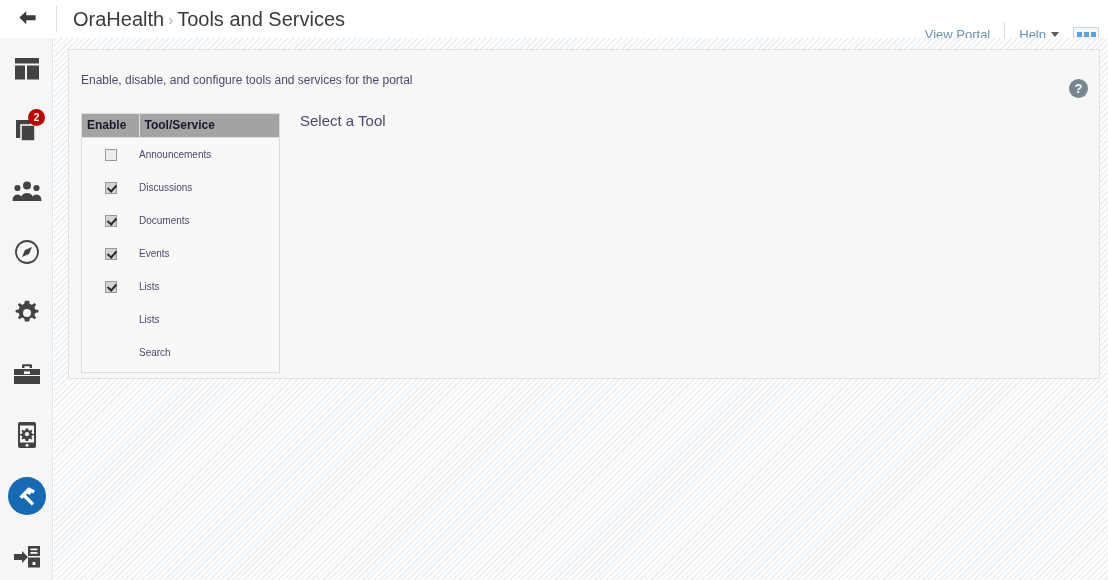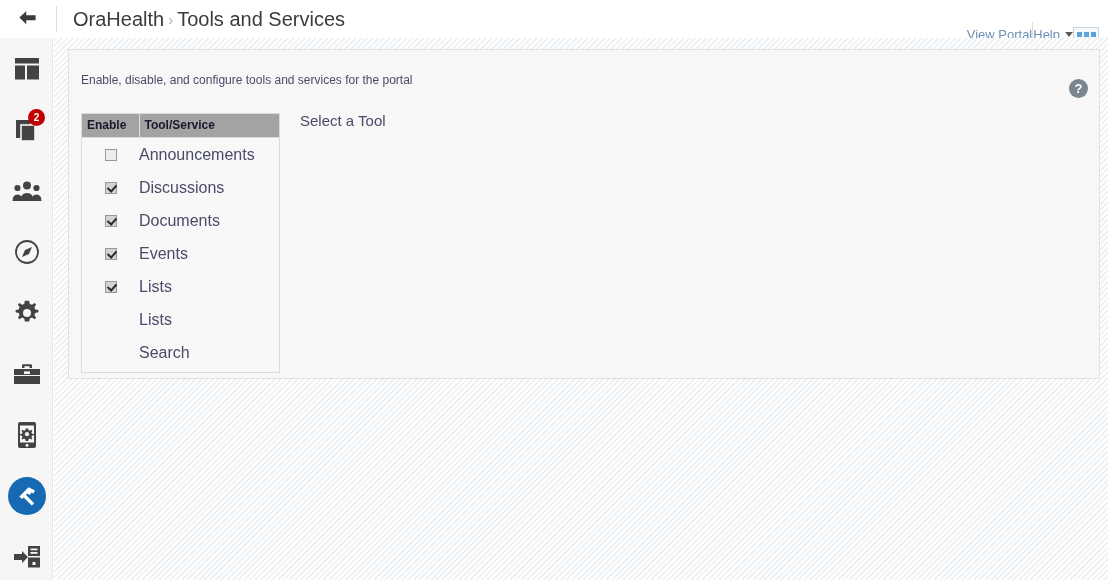--- a/index.html
+++ b/index.html
@@ -51,20 +51,21 @@
     color: #a8a8a8;
   }
   .bc-current {
     font-size: 20px;
     color: #3b3b3b;
   }
   .topbar-right {
     margin-left: auto;
     display: flex;
     align-items: center;
+    gap: 14px;
     padding-right: 9px;
     margin-top: 31px;
   }
   .tb-link {
     font-size: 13px;
     color: #6a90b4;
     cursor: pointer;
   }
   .help-menu {
     display: flex;
@@ -199,21 +200,21 @@
     padding: 4px 5px 5px 5px;
     border-bottom: 1px solid #dcdcdc;
     height: 19px;
     box-sizing: border-box;
   }
   table.tools thead th.c-enable {
     width: 57px;
     border-right: 1px solid #e2e2e2;
   }
   table.tools tbody td {
-    font-size: 16px;
+    font-size: 10px;
     padding: 0;
     height: 33px;
     vertical-align: middle;
     color: #4a4a6a;
   }
   td.cell-enable {
     width: 57px;
     text-align: center;
   }
   td.cell-name {

